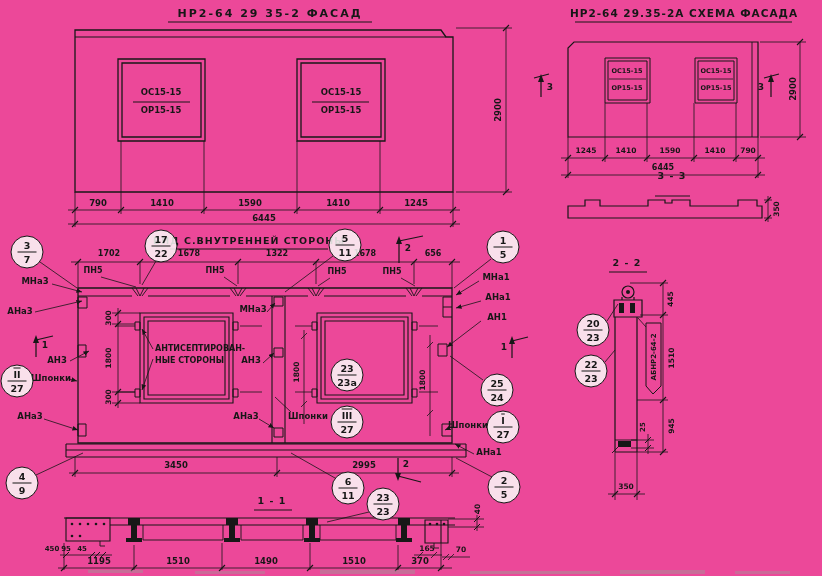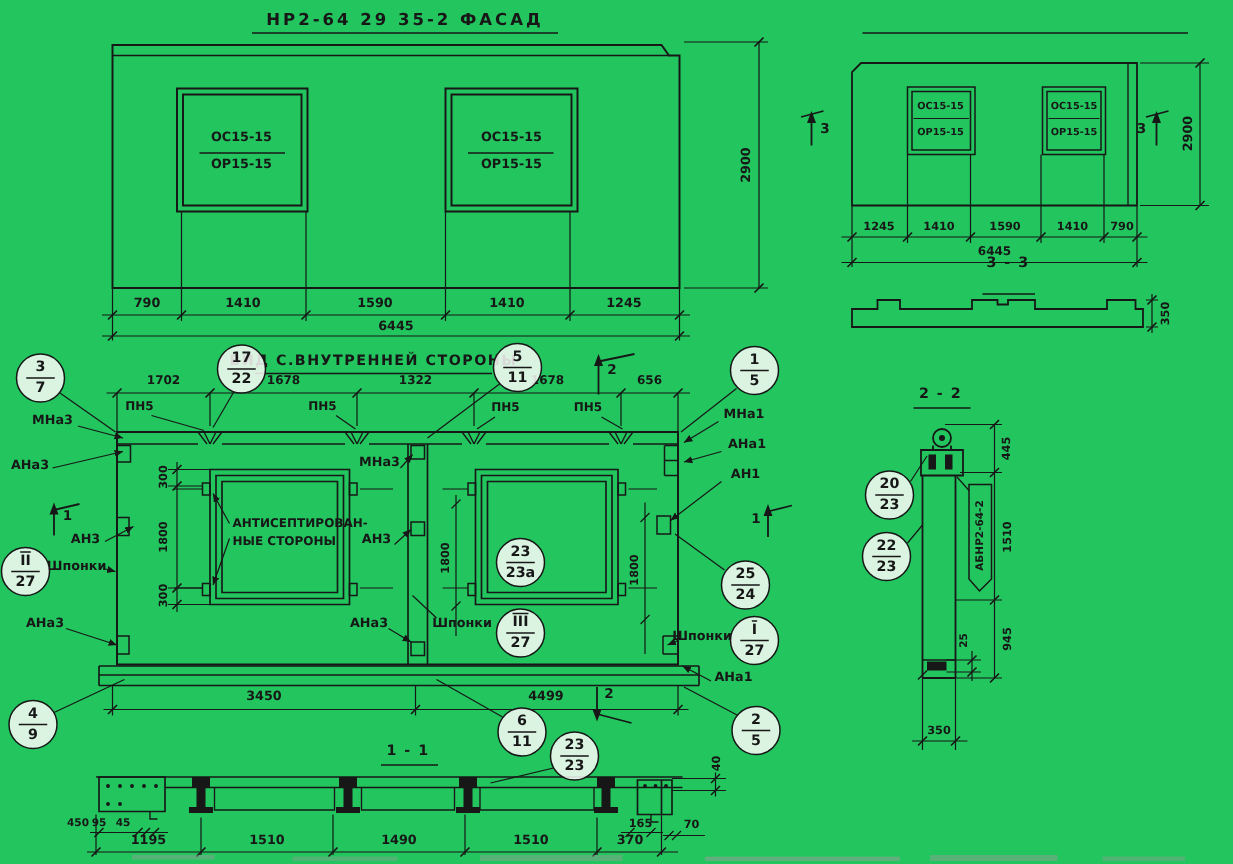--- a/index.html
+++ b/index.html
@@ -1,18 +1,18 @@
 <!DOCTYPE html>
 <html><head>
 <meta charset="utf-8">
 <style>
   * { margin:0; padding:0; box-sizing:border-box; }
   html,body { width:822px; height:576px; }
   body { font-family:"DejaVu Sans", sans-serif; background:#d8d8d4; }
-  #sheet { position:absolute; left:0; top:0; width:822px; height:576px; background:#22c55e; overflow:hidden; }
+  #sheet { position:absolute; left:0; top:0; width:822px; height:576px; background:#ec4899; overflow:hidden; }
   svg.lines { position:absolute; left:0; top:0; }
   .t { position:absolute; color:#171717; font-weight:bold; line-height:1; }
   .ctr { transform:translate(-50%,-50%); white-space:nowrap; }
   .rot { transform:translate(-50%,-50%) rotate(-90deg); white-space:nowrap; }
   .lft { white-space:nowrap; }
   .f11 { font-size:11px; letter-spacing:2px; }
   .f10 { font-size:10.5px; letter-spacing:1px; }
   .f95 { font-size:9.5px; letter-spacing:1px; }
   .f9  { font-size:9px; }
   .f85 { font-size:8.5px; }
@@ -206,20 +206,21 @@
 <div class="t ctr f85" style="left:341px;top:92px">ОС15-15</div>
 <div class="t ctr f85" style="left:341px;top:110px">ОР15-15</div>
 <div class="t ctr f85" style="left:98px;top:203px">790</div>
 <div class="t ctr f85" style="left:162px;top:203px">1410</div>
 <div class="t ctr f85" style="left:250px;top:203px">1590</div>
 <div class="t ctr f85" style="left:338px;top:203px">1410</div>
 <div class="t ctr f85" style="left:416px;top:203px">1245</div>
 <div class="t ctr f85" style="left:264px;top:218px">6445</div>
 <div class="t rot f85" style="left:498px;top:110px">2900</div>
 
+<div class="t ctr f10" style="left:684px;top:13px">НР2-64 29.35-2А СХЕМА ФАСАДА</div>
 <div class="t ctr f65" style="left:627px;top:71px">ОС15-15</div>
 <div class="t ctr f65" style="left:627px;top:88px">ОР15-15</div>
 <div class="t ctr f65" style="left:716px;top:71px">ОС15-15</div>
 <div class="t ctr f65" style="left:716px;top:88px">ОР15-15</div>
 <div class="t ctr f75" style="left:586px;top:151px">1245</div>
 <div class="t ctr f75" style="left:626px;top:151px">1410</div>
 <div class="t ctr f75" style="left:670px;top:151px">1590</div>
 <div class="t ctr f75" style="left:715px;top:151px">1410</div>
 <div class="t ctr f75" style="left:748px;top:151px">790</div>
 <div class="t ctr f8" style="left:663px;top:168px">6445</div>
@@ -252,21 +253,21 @@
 <div class="t ctr f85" style="left:496px;top:277px">МНа1</div>
 <div class="t ctr f85" style="left:498px;top:297px">АНа1</div>
 <div class="t ctr f85" style="left:497px;top:317px">АН1</div>
 <div class="t ctr f85" style="left:489px;top:452px">АНа1</div>
 <div class="t rot f75" style="left:109px;top:318px">300</div>
 <div class="t rot f75" style="left:109px;top:358px">1800</div>
 <div class="t rot f75" style="left:109px;top:397px">300</div>
 <div class="t rot f75" style="left:297px;top:372px">1800</div>
 <div class="t rot f75" style="left:423px;top:380px">1800</div>
 <div class="t ctr f85" style="left:176px;top:465px">3450</div>
-<div class="t ctr f85" style="left:364px;top:465px">4499</div>
+<div class="t ctr f85" style="left:364px;top:465px">2995</div>
 <div class="t lft f8" style="left:155px;top:345px">АНТИСЕПТИРОВАН-</div>
 <div class="t lft f8" style="left:155px;top:357px">НЫЕ СТОРОНЫ</div>
 <div class="t ctr f9" style="left:408px;top:248px">2</div>
 <div class="t ctr f9" style="left:406px;top:464px">2</div>
 <div class="t ctr f9" style="left:45px;top:345px">1</div>
 <div class="t ctr f9" style="left:504px;top:347px">1</div>
 
 <div class="t ctr f95" style="left:272px;top:501px">1 - 1</div>
 <div class="t ctr f85" style="left:99px;top:561px">1195</div>
 <div class="t ctr f85" style="left:178px;top:561px">1510</div>

